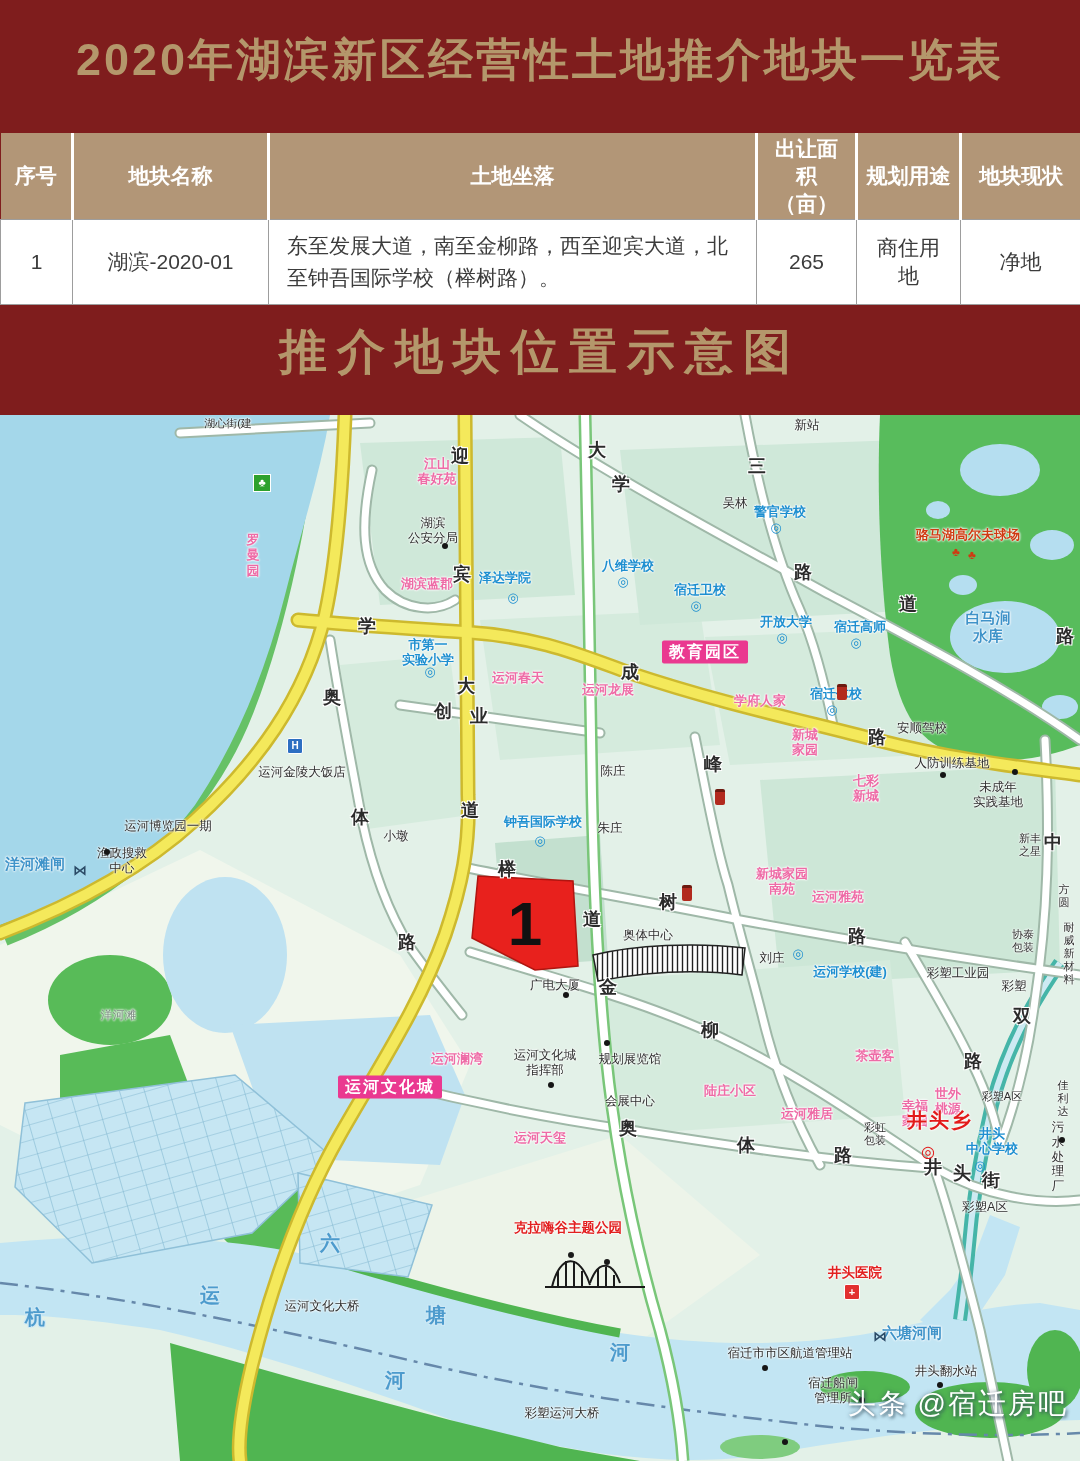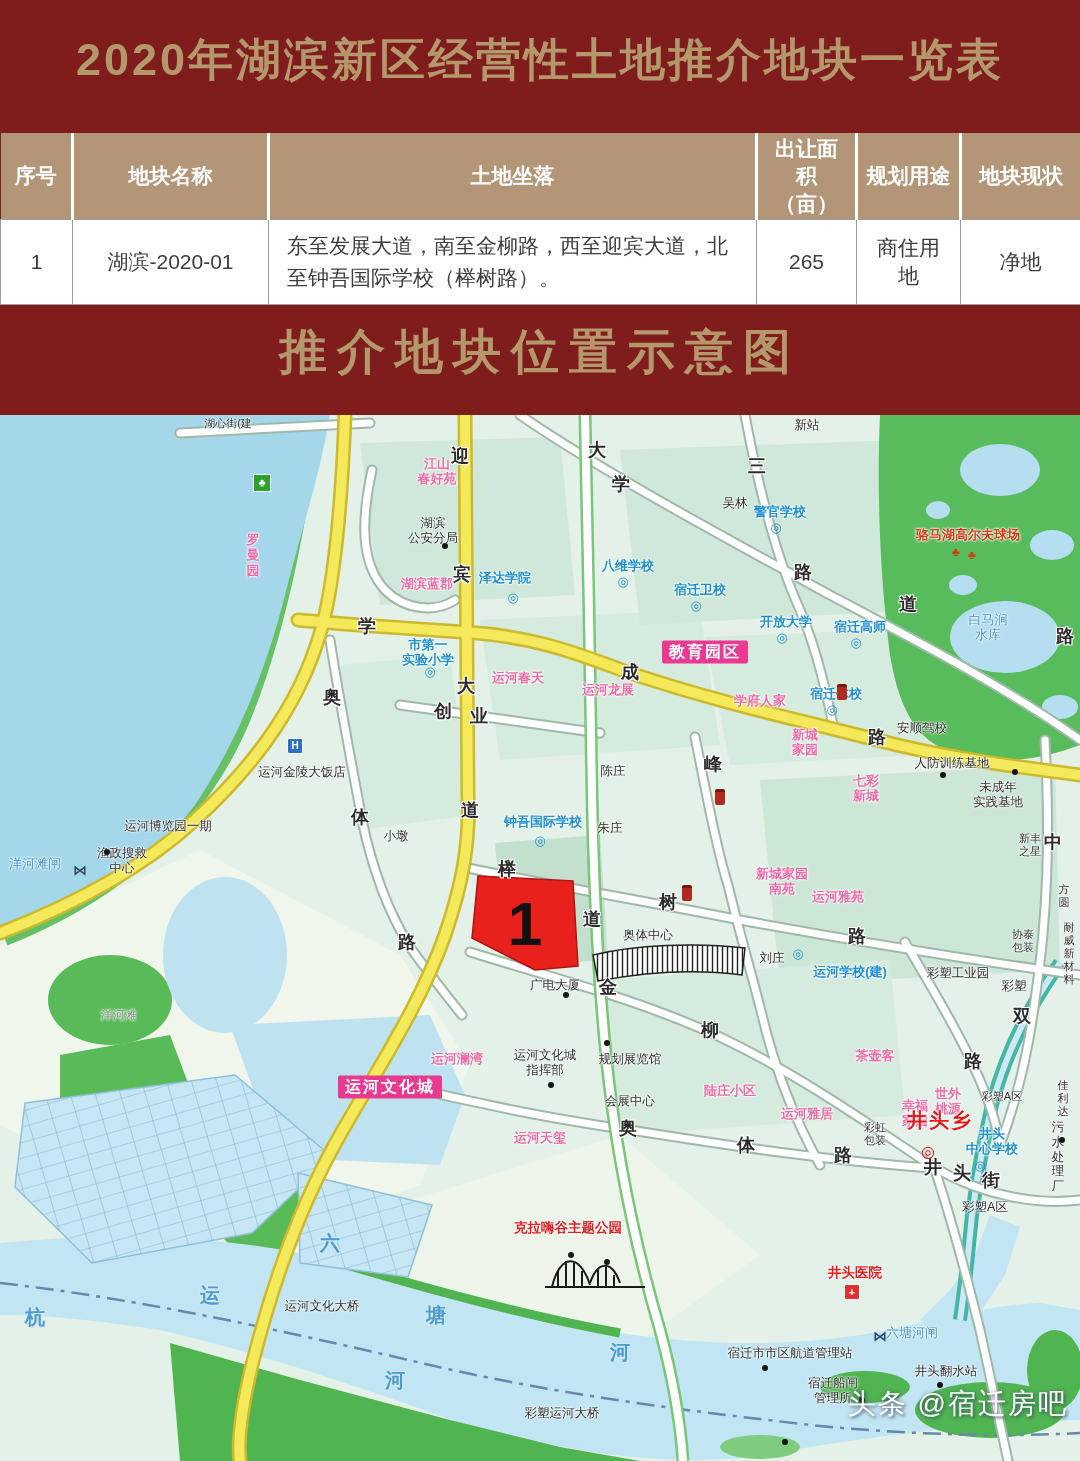--- a/index.html
+++ b/index.html
@@ -26,21 +26,21 @@
   .water{font-size:20px;font-weight:700;color:#4d9bcd;
     text-shadow:-1px -1px 0 #cfe9f5,1px -1px 0 #cfe9f5,-1px 1px 0 #cfe9f5,1px 1px 0 #cfe9f5;}
   .sch{color:#1e8fd0;font-weight:600;font-size:13px;}
   .res{color:#ee6ba6;font-weight:600;font-size:13px;}
   .blk{color:#2e2e2e;}
   .small{font-size:11px;}
   .gray{color:#7b8a80;font-size:12px;}
   .red{color:#e22020;font-weight:700;font-size:13.5px;}
   .redbig{color:#e21a1a;font-weight:800;font-size:20px;letter-spacing:2px;}
   .golfred{color:#cf3a12;font-weight:700;font-size:13px;}
-  .wl{color:#3f93c9;font-weight:400;font-size:13px;}
+  .wl{color:#3f93c9;font-weight:700;font-size:15px;}
   .pinkbox{background:#ea3990;color:#fff;font-weight:700;font-size:16px;padding:2px 7px;
     border-radius:2px;white-space:nowrap;letter-spacing:2px;text-shadow:none;}
   .ic{position:absolute;transform:translate(-50%,-50%);line-height:1;}
   .ic-dot{width:6px;height:6px;background:#151515;border-radius:50%;}
   .ic-school{color:#1e8fd0;font-size:13px;font-weight:700;}
   .ic-govt{color:#e21a1a;font-size:16px;font-weight:800;}
   .ic-lock{color:#2b4a66;font-size:14px;font-weight:700;}
   .ic-tree{color:#cf3a12;font-size:12px;}
   .ic-hospital{width:14px;height:14px;background:#e23030;color:#fff;font-size:11px;font-weight:700;
     line-height:14px;text-align:center;border-radius:2px;border:1px solid #fff;}

